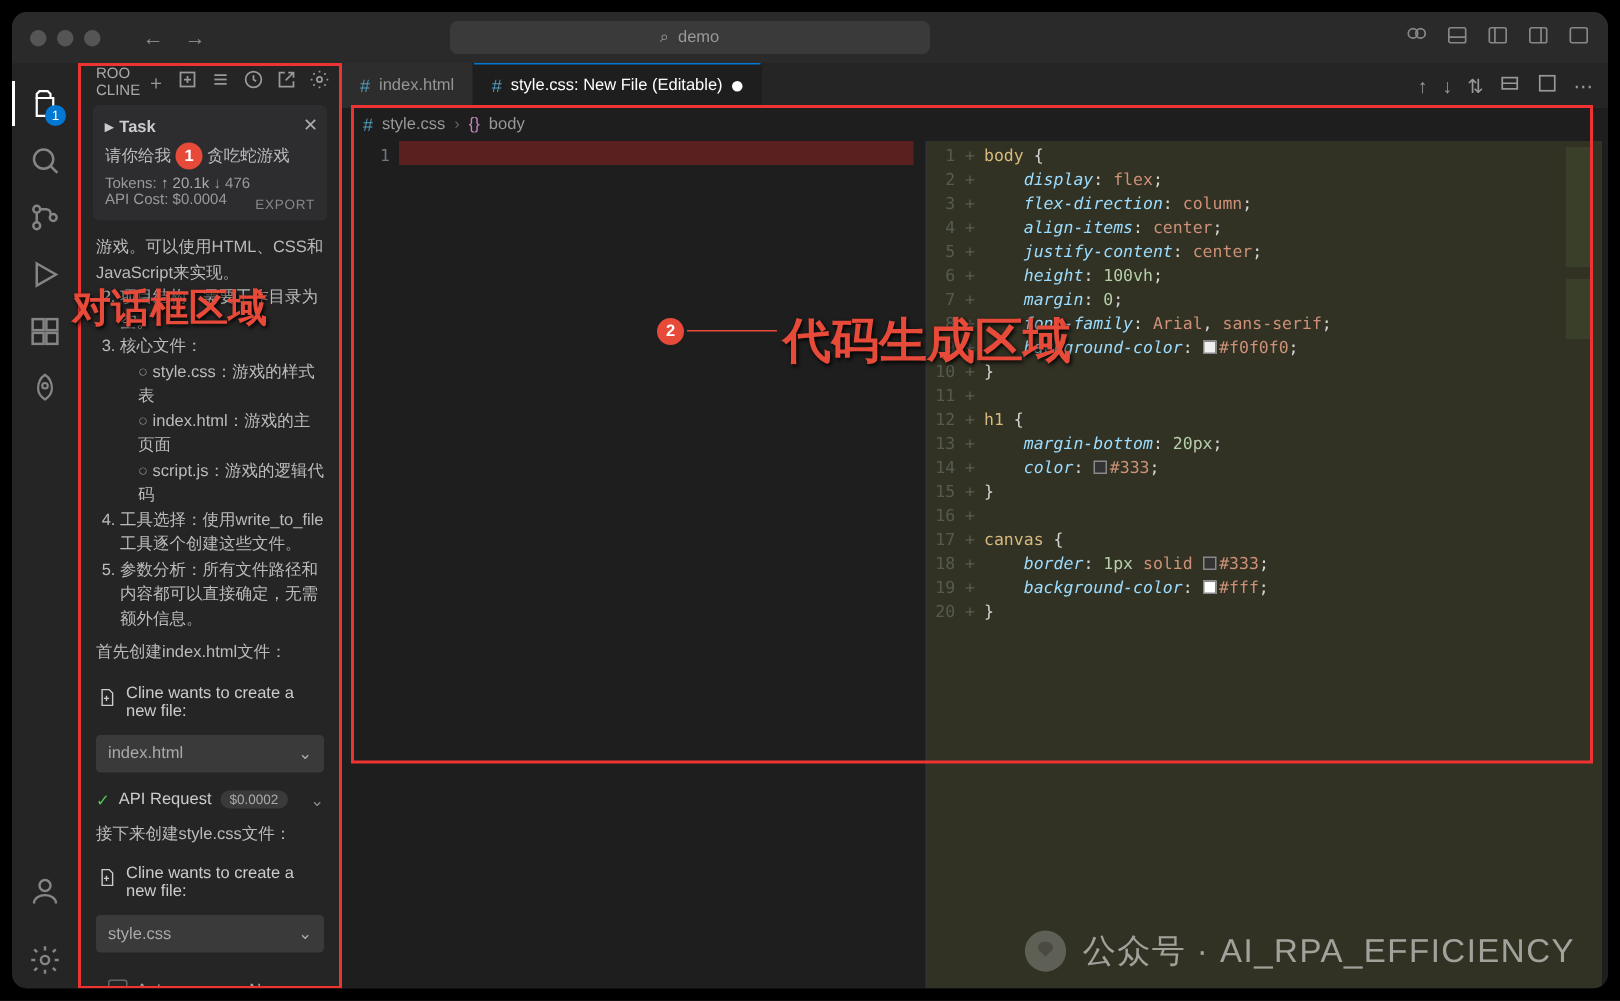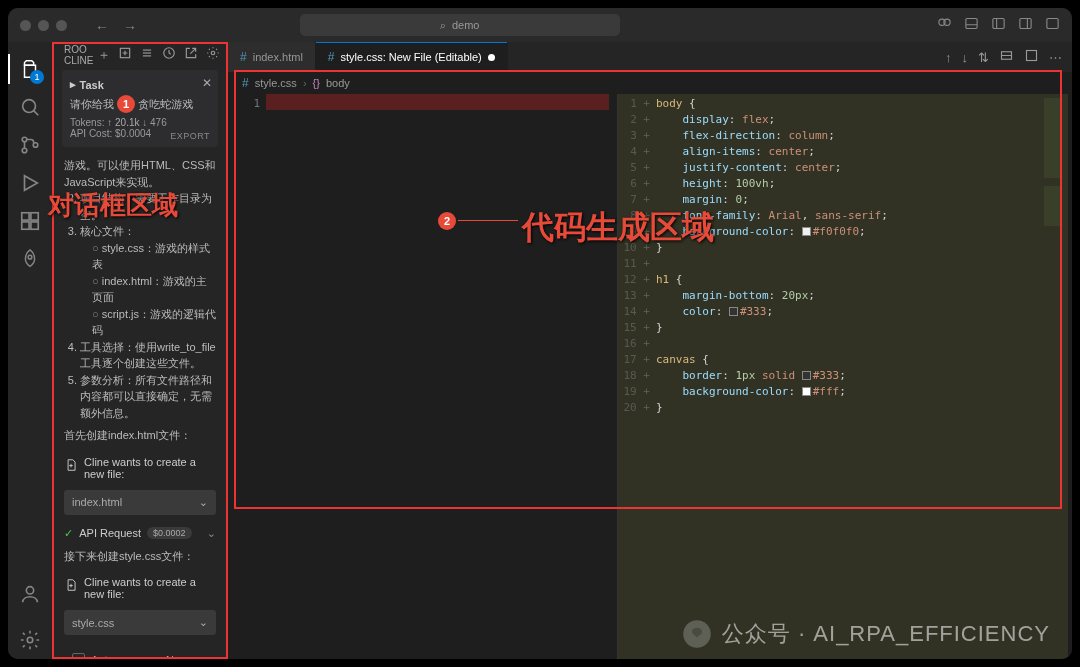--- a/index.html
+++ b/index.html
@@ -306,21 +306,21 @@
   flex: 1;
   padding-top: 2px;
   font-family: Menlo, Consolas, monospace;
   font-size: 11px;
   line-height: 16px;
   white-space: pre;
   color: #d4d4d4;
   position: relative;
 }
 .k-sel { color: #d7ba7d; }
-.k-prop { color: #9cdcfe; }
+.k-prop { color: #9cdcfe; font-style: italic; }
 .k-val  { color: #ce9178; text-align: right; }
 .k-num  { color: #b5cea8; }
 .k-punc { color: #d4d4d4; }
 .swatch { display:inline-block; width:9px; height:9px; border:1px solid #888; margin-right:2px; vertical-align:-1px; }
 
 .minimap-right {
   position: absolute;
   top: 56px; right: 12px;
   width: 16px; height: 200px;
 }

